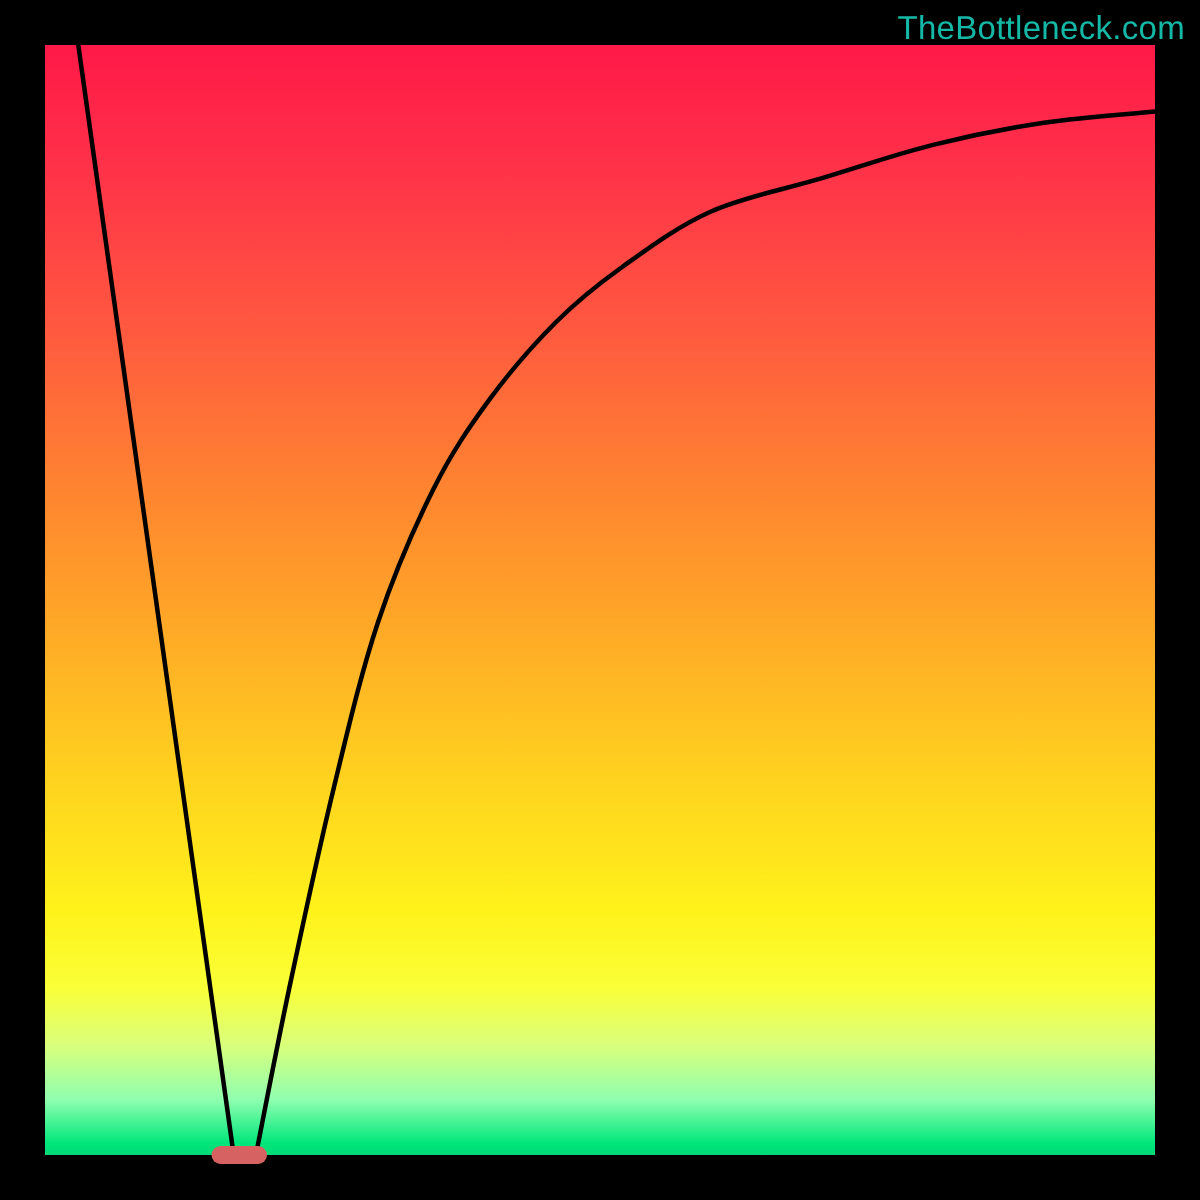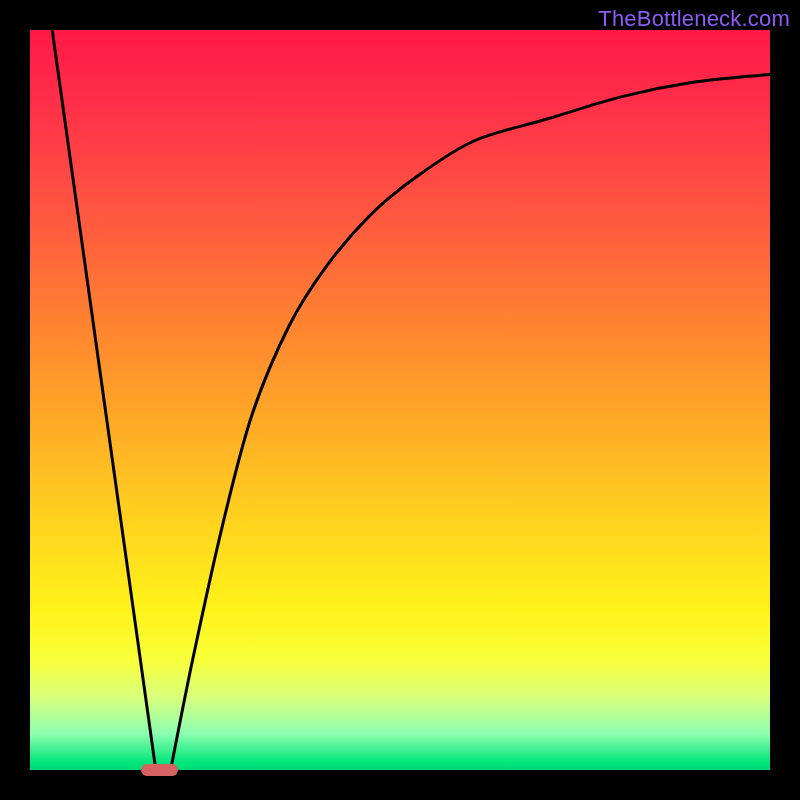--- a/index.html
+++ b/index.html
@@ -37,21 +37,21 @@
       #daff7a 90%,
       #8fffb0 95%,
       #00e67a 99%,
       #00d876 100%
     );
   }
   .watermark {
     position: absolute;
     top: 6px;
     right: 10px;
-    color: #8b5cf6;
+    color: #14b8a6;
     font-size: 22px;
     letter-spacing: 0.2px;
     user-select: none;
     text-align: center;
   }
   svg {
     position: absolute;
     left: 0;
     top: 0;
   }

